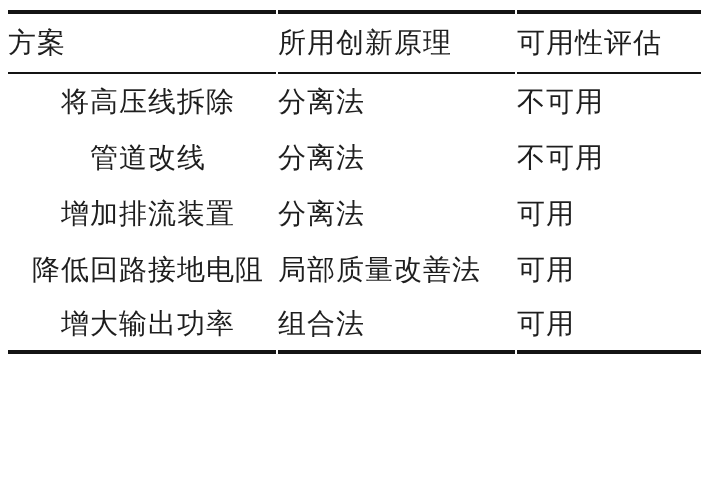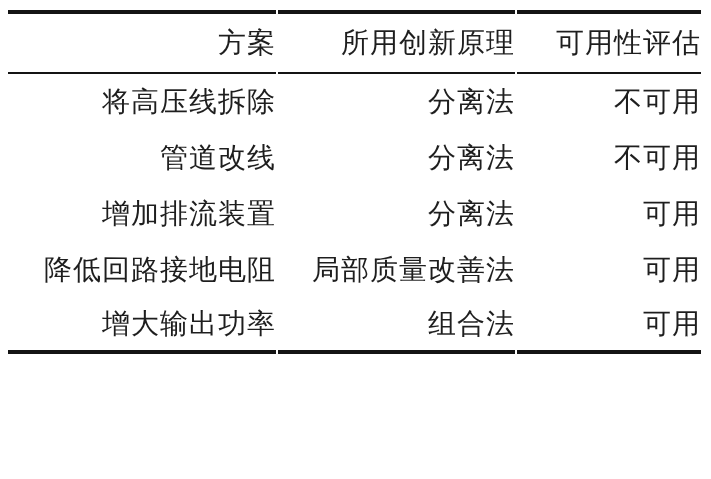--- a/index.html
+++ b/index.html
@@ -29,34 +29,34 @@
     color: var(--text-color);
     font-size: 28px;
     letter-spacing: 1px;
   }
   col.c1 { width: 268px; }
   col.c2 { width: 237px; }
   col.c3 { width: 184px; }
   thead th {
     font-weight: normal;
     height: 64px;
-    text-align: right;
+    text-align: left;
     vertical-align: middle;
     border-top: 4px solid var(--rule-color);
     border-bottom: 2px solid var(--rule-color);
     padding: 0;
   }
   tbody td {
     height: 56px;
     vertical-align: middle;
-    text-align: right;
+    text-align: left;
     padding: 0;
   }
   tbody td.col1 {
-    text-align: right;
+    text-align: center;
     padding-left: 12px;
   }
   tbody tr:last-child td {
     border-bottom: 4px solid var(--rule-color);
   }
 </style>
 </head>
 <body>
 
 <div class="page">

